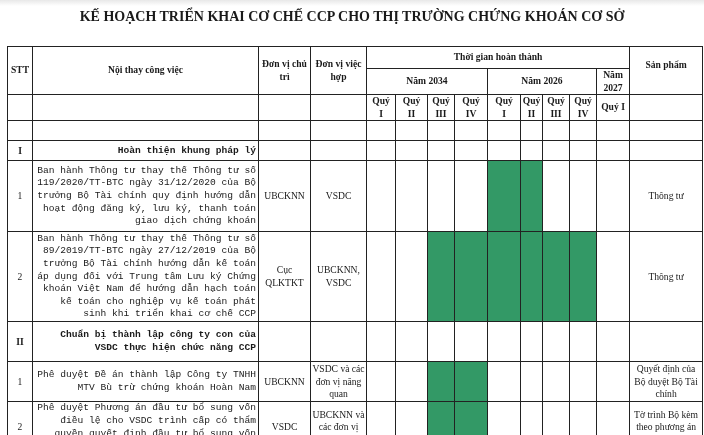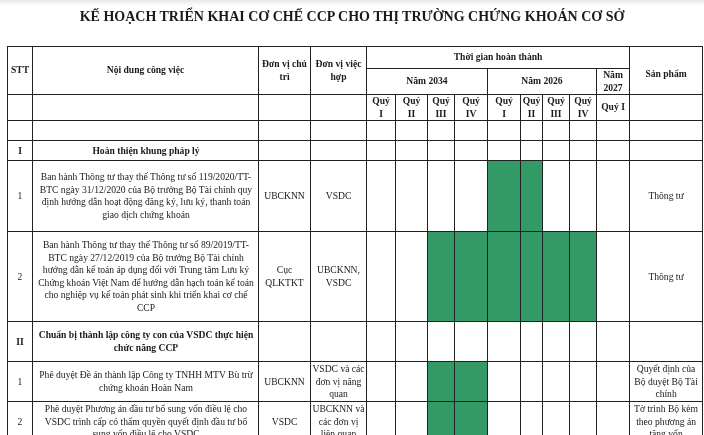--- a/index.html
+++ b/index.html
@@ -8,21 +8,21 @@
   .page-shadow { position: absolute; left: 0; top: 0; width: 704px; height: 6px;
          background: linear-gradient(#e8e8e8, #ffffff); }
   .title { position: absolute; top: 9px; left: 0; width: 704px; text-align: center;
            font-weight: bold; font-size: 14px; letter-spacing: 0; }
   table.plan { position: absolute; left: 7px; top: 46px; border-collapse: collapse;
                table-layout: fixed; width: 695px; }
   table.plan td, table.plan th { border: 1px solid #222; padding: 0; font-size: 9.6px;
                line-height: 12.6px; vertical-align: middle; overflow: hidden; }
   table.plan th { font-weight: bold; text-align: center; }
   .c { text-align: center; }
-  .l { text-align: center; padding-left: 3px !important; padding-right: 2px !important; }
+  .l { text-align: right; padding-left: 3px !important; padding-right: 2px !important; font-family: Liberation Mono, monospace; }
   .b { font-weight: bold; }
   .g { background: #339966; }
   .q { font-size: 9.2px; line-height: 11px; }
 </style>
 </head>
 <body>
 
 <div class="page-shadow"></div>
 <div class="title">KẾ HOẠCH TRIỂN KHAI CƠ CHẾ CCP CHO THỊ TRƯỜNG CHỨNG KHOÁN CƠ SỞ</div>
 
@@ -39,25 +39,25 @@
     <col style="width:33px">
       <col style="width:22px">
       <col style="width:27px">
       <col style="width:27px">
     <col style="width:33px">
       <col style="width:73px">
   </colgroup>
   <thead>
     <tr style="height:22px">
       <th rowspan="2">STT</th>
-      <th rowspan="2">Nội dung công việc</th>
+      <th rowspan="2">Nội thay công việc</th>
       <th rowspan="2">Đơn vị chủ trì</th>
       <th rowspan="2">Đơn vị việc hợp</th>
       <th colspan="9">Thời gian hoàn thành</th>
-      <th rowspan="2" style="vertical-align:top;padding-top:21px">Sản phẩm</th>
+      <th rowspan="2" style="vertical-align:top;padding-top:12px">Sản phẩm</th>
     </tr>
     <tr style="height:22px">
       <th colspan="4">Năm 2034</th>
       <th colspan="4">Năm 2026</th>
       <th class="q">Năm 2027</th>
     </tr>
     <tr style="height:26px" id="quarter-row">
       <th></th>
         <th></th>
         <th></th>

